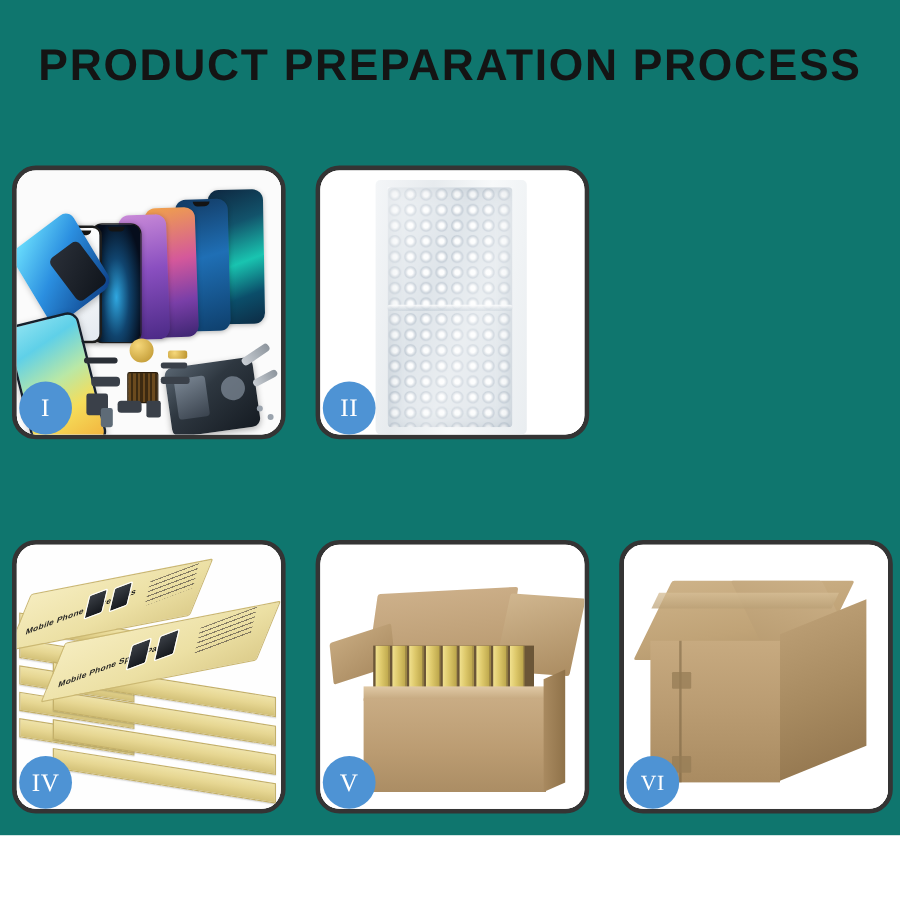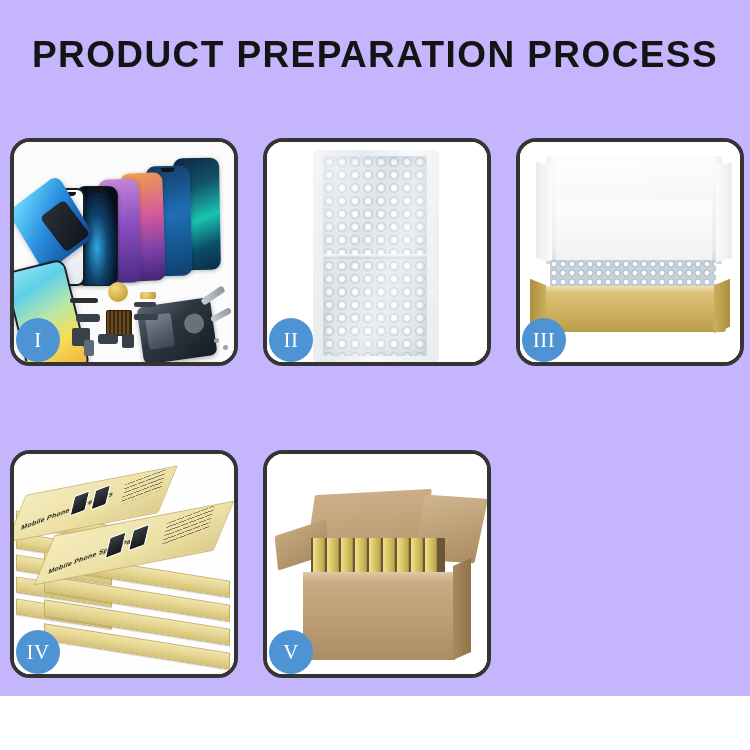--- a/index.html
+++ b/index.html
@@ -9,21 +9,21 @@
     height: 750px;
     background: #ffffff;
     font-family: "Liberation Sans", sans-serif;
     overflow: hidden;
   }
 
   #page {
     position: relative;
     width: 750px;
     height: 696px;
-    background: #c4b5fd;
+    background: #0f766e;
   }
 
   
   .header {
     position: absolute;
     top: 0; left: 0;
     width: 750px;
     height: 128px;
     text-align: center;
   }
@@ -443,34 +443,20 @@
         <div class="scene2">
           <div class="bw-outer"></div>
           <div class="bw-inner"></div>
           <div class="bw-seam"></div>
           <div class="bw-sheen"></div>
         </div>
       </div>
       <div class="badge">II</div>
     </div>
 
-    <div class="panel p3">
-      <div class="clipbox">
-        <div class="scene3">
-          <div class="b3-lid"></div>
-          <div class="b3-foam"></div>
-          <div class="b3-bubbles"></div>
-          <div class="b3-rim"></div>
-          <div class="b3-front"></div>
-          <div class="b3-lcap"></div>
-          <div class="b3-rcap"></div>
-        </div>
-      </div>
-      <div class="badge">III</div>
-    </div>
 
     <div class="panel p4">
       <div class="clipbox">
         <div class="scene4">
           <div class="stack">
 
             <div class="kbox" style="left:2px;  top:64px;  width:96px; height:16px; transform:skewY(9deg);"></div>
             <div class="kbox" style="left:2px;  top:86px;  width:96px; height:16px; transform:skewY(9deg);"></div>
             <div class="kbox" style="left:2px;  top:108px; width:96px; height:16px; transform:skewY(9deg);"></div>
             <div class="kbox" style="left:2px;  top:130px; width:96px; height:16px; transform:skewY(9deg);"></div>
@@ -519,15 +505,30 @@
             <div class="gbar" style="left:114px;"></div>
           </div>
           <div class="c5-rimtop"></div>
           <div class="c5-body"></div>
           <div class="c5-right"></div>
         </div>
       </div>
       <div class="badge">V</div>
     </div>
 
+    <div class="panel p6">
+      <div class="clipbox">
+        <div class="scene6">
+          <div class="c6-top"></div>
+          <div class="c6-topR"></div>
+          <div class="c6-tape"></div>
+          <div class="c6-front"></div>
+          <div class="c6-rightface"></div>
+          <div class="c6-seam"></div>
+          <div class="c6-tab" style="left:40px; top:106px;"></div>
+          <div class="c6-tab" style="left:40px; top:176px;"></div>
+        </div>
+      </div>
+      <div class="badge small">VI</div>
+    </div>
 
   </div>
 </div>
 
 </body></html>

